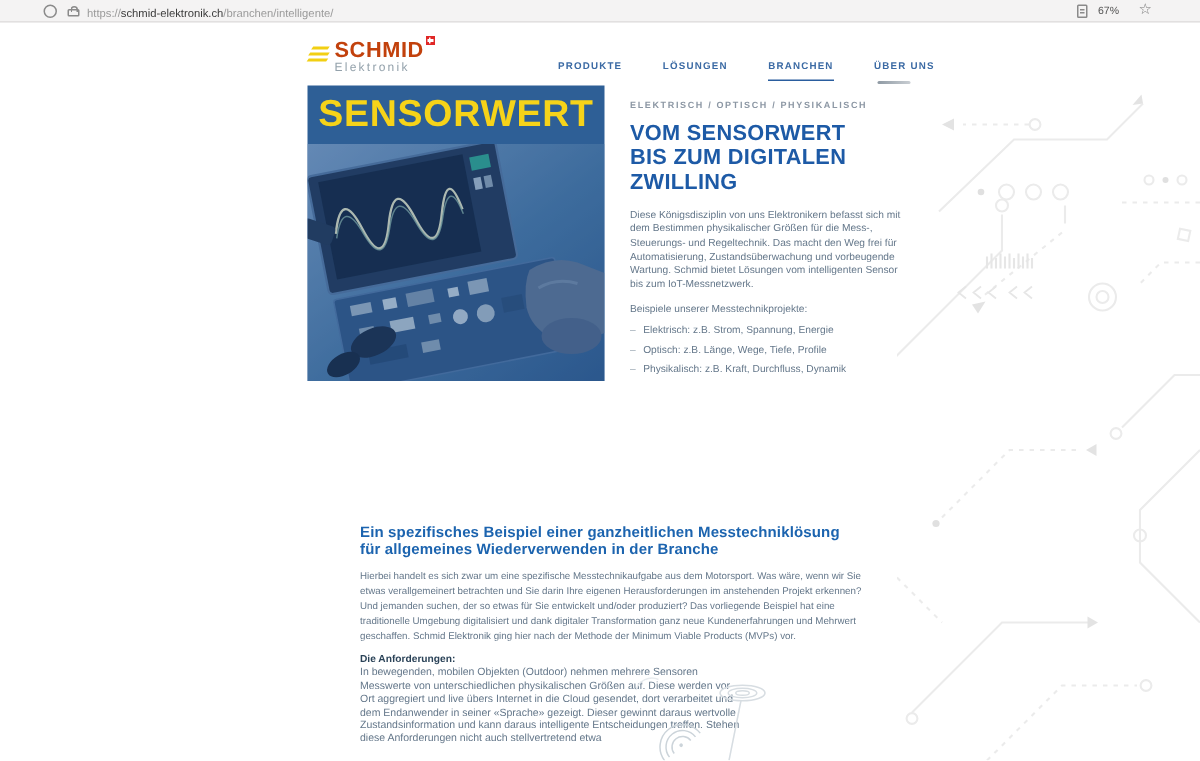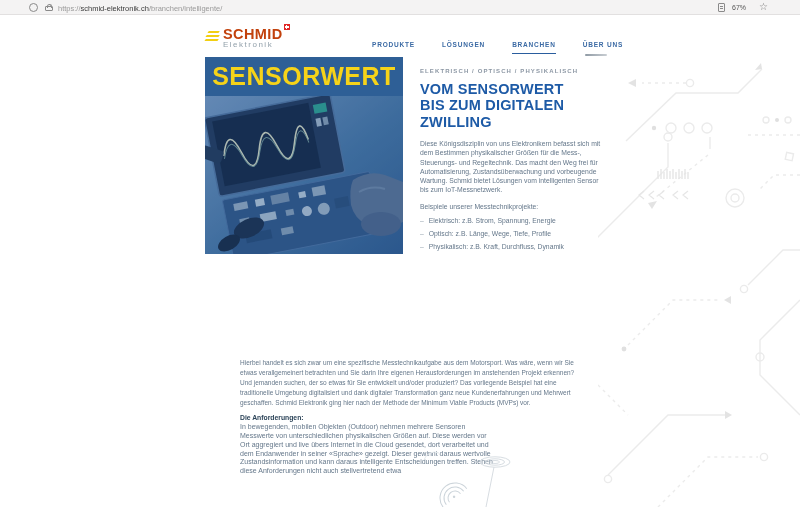--- a/index.html
+++ b/index.html
@@ -175,20 +175,21 @@
           <span>Optisch: z.B. Länge, Wege, Tiefe, Profile</span>
         </li>
       <li>
           <span class="bullet-dash">–</span>
           <span>Physikalisch: z.B. Kraft, Durchfluss, Dynamik</span>
         </li>
     </ul>
   </div>
 
   <div class="section2">
+    <h2>Ein spezifisches Beispiel einer ganzheitlichen Messtechniklösung für allgemeines Wiederverwenden in der Branche</h2>
     <p class="p1">Hierbei handelt es sich zwar um eine spezifische Messtechnikaufgabe aus dem Motorsport. Was wäre, wenn wir Sie etwas verallgemeinert betrachten und Sie darin Ihre eigenen Herausforderungen im anstehenden Projekt erkennen? Und jemanden suchen, der so etwas für Sie entwickelt und/oder produziert? Das vorliegende Beispiel hat eine traditionelle Umgebung digitalisiert und dank digitaler Transformation ganz neue Kundenerfahrungen und Mehrwert geschaffen. Schmid Elektronik ging hier nach der Methode der Minimum Viable Products (MVPs) vor.</p>
     <div class="req-label">Die Anforderungen:</div>
     <p class="req-text">In bewegenden, mobilen Objekten (Outdoor) nehmen mehrere Sensoren Messwerte von unterschiedlichen physikalischen Größen auf. Diese werden vor Ort aggregiert und live übers Internet in die Cloud gesendet, dort verarbeitet und dem Endanwender in seiner «Sprache» gezeigt. Dieser gewinnt daraus wertvolle Zustandsinformation und kann daraus intelligente Entscheidungen treffen. Stehen diese Anforderungen nicht auch stellvertretend etwa</p>
   </div>
 
   <svg class="decor-antenna" viewBox="0 0 150 67">
     <g fill="none" stroke="#d7dde2" stroke-width="1">
       <path d="M6 20 a11 11 0 0 1 15 -7" stroke="#e7ebee"></path>
       <ellipse cx="77" cy="22" rx="15" ry="5.2"></ellipse>
       <ellipse cx="77" cy="22" rx="9.5" ry="3.2"></ellipse>

